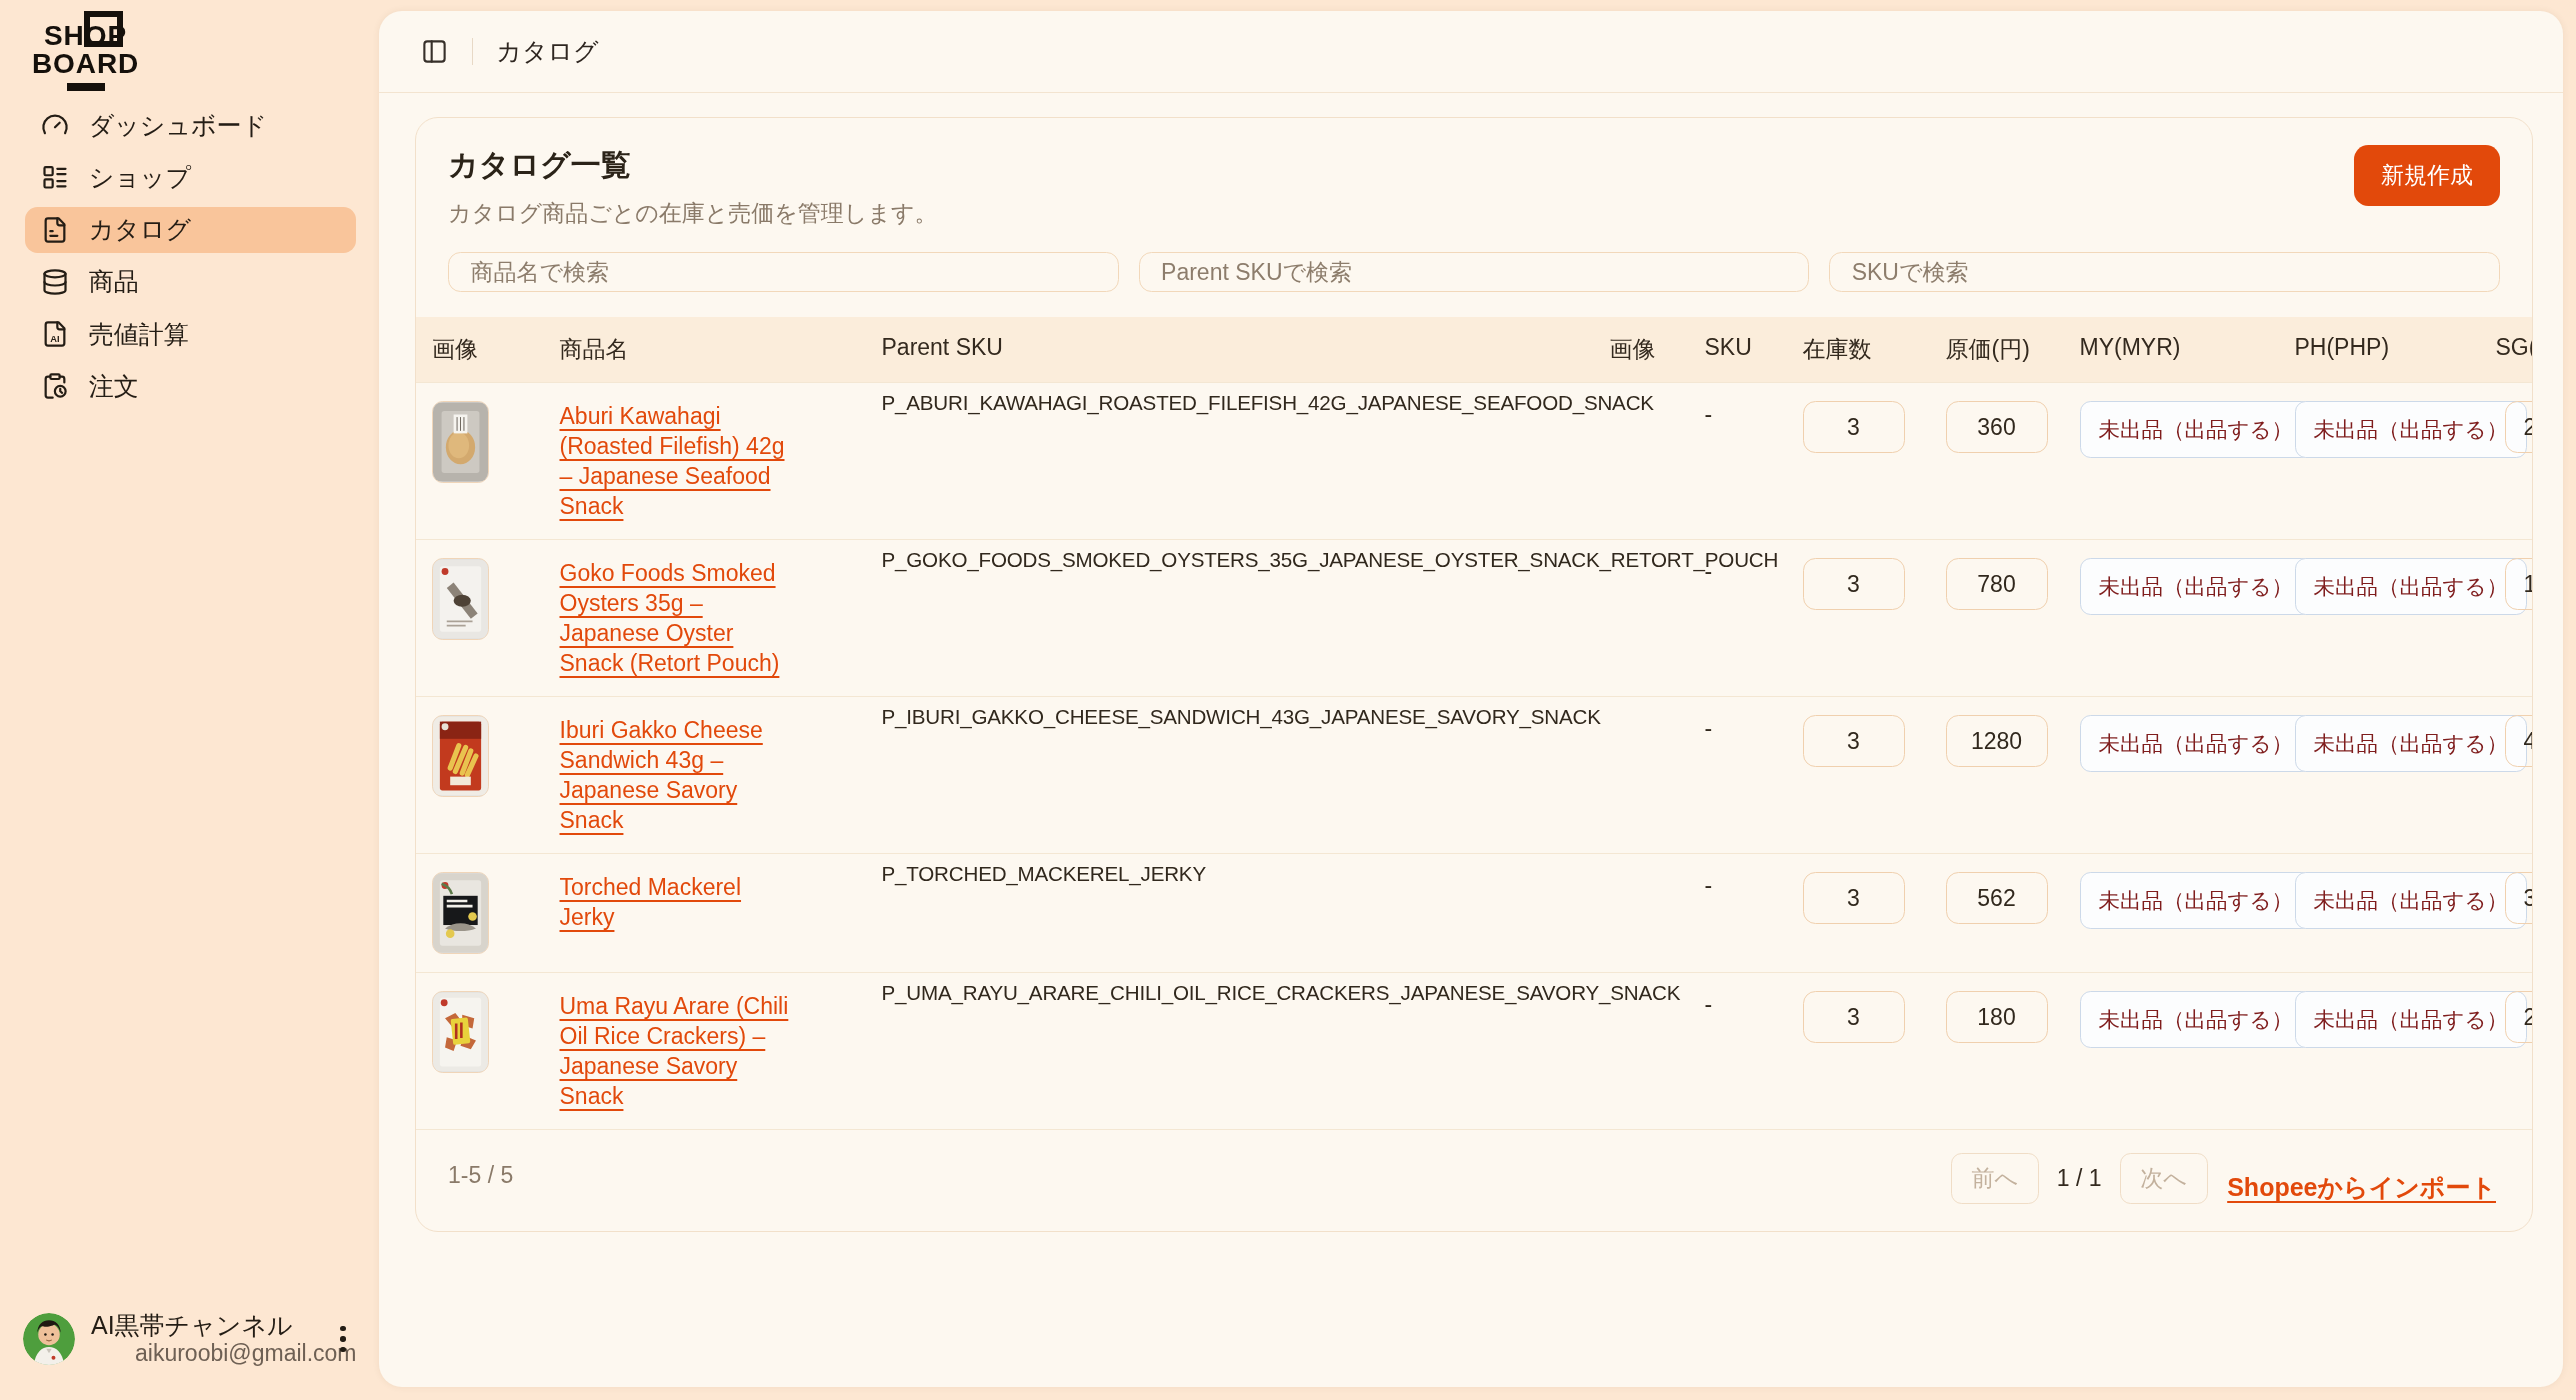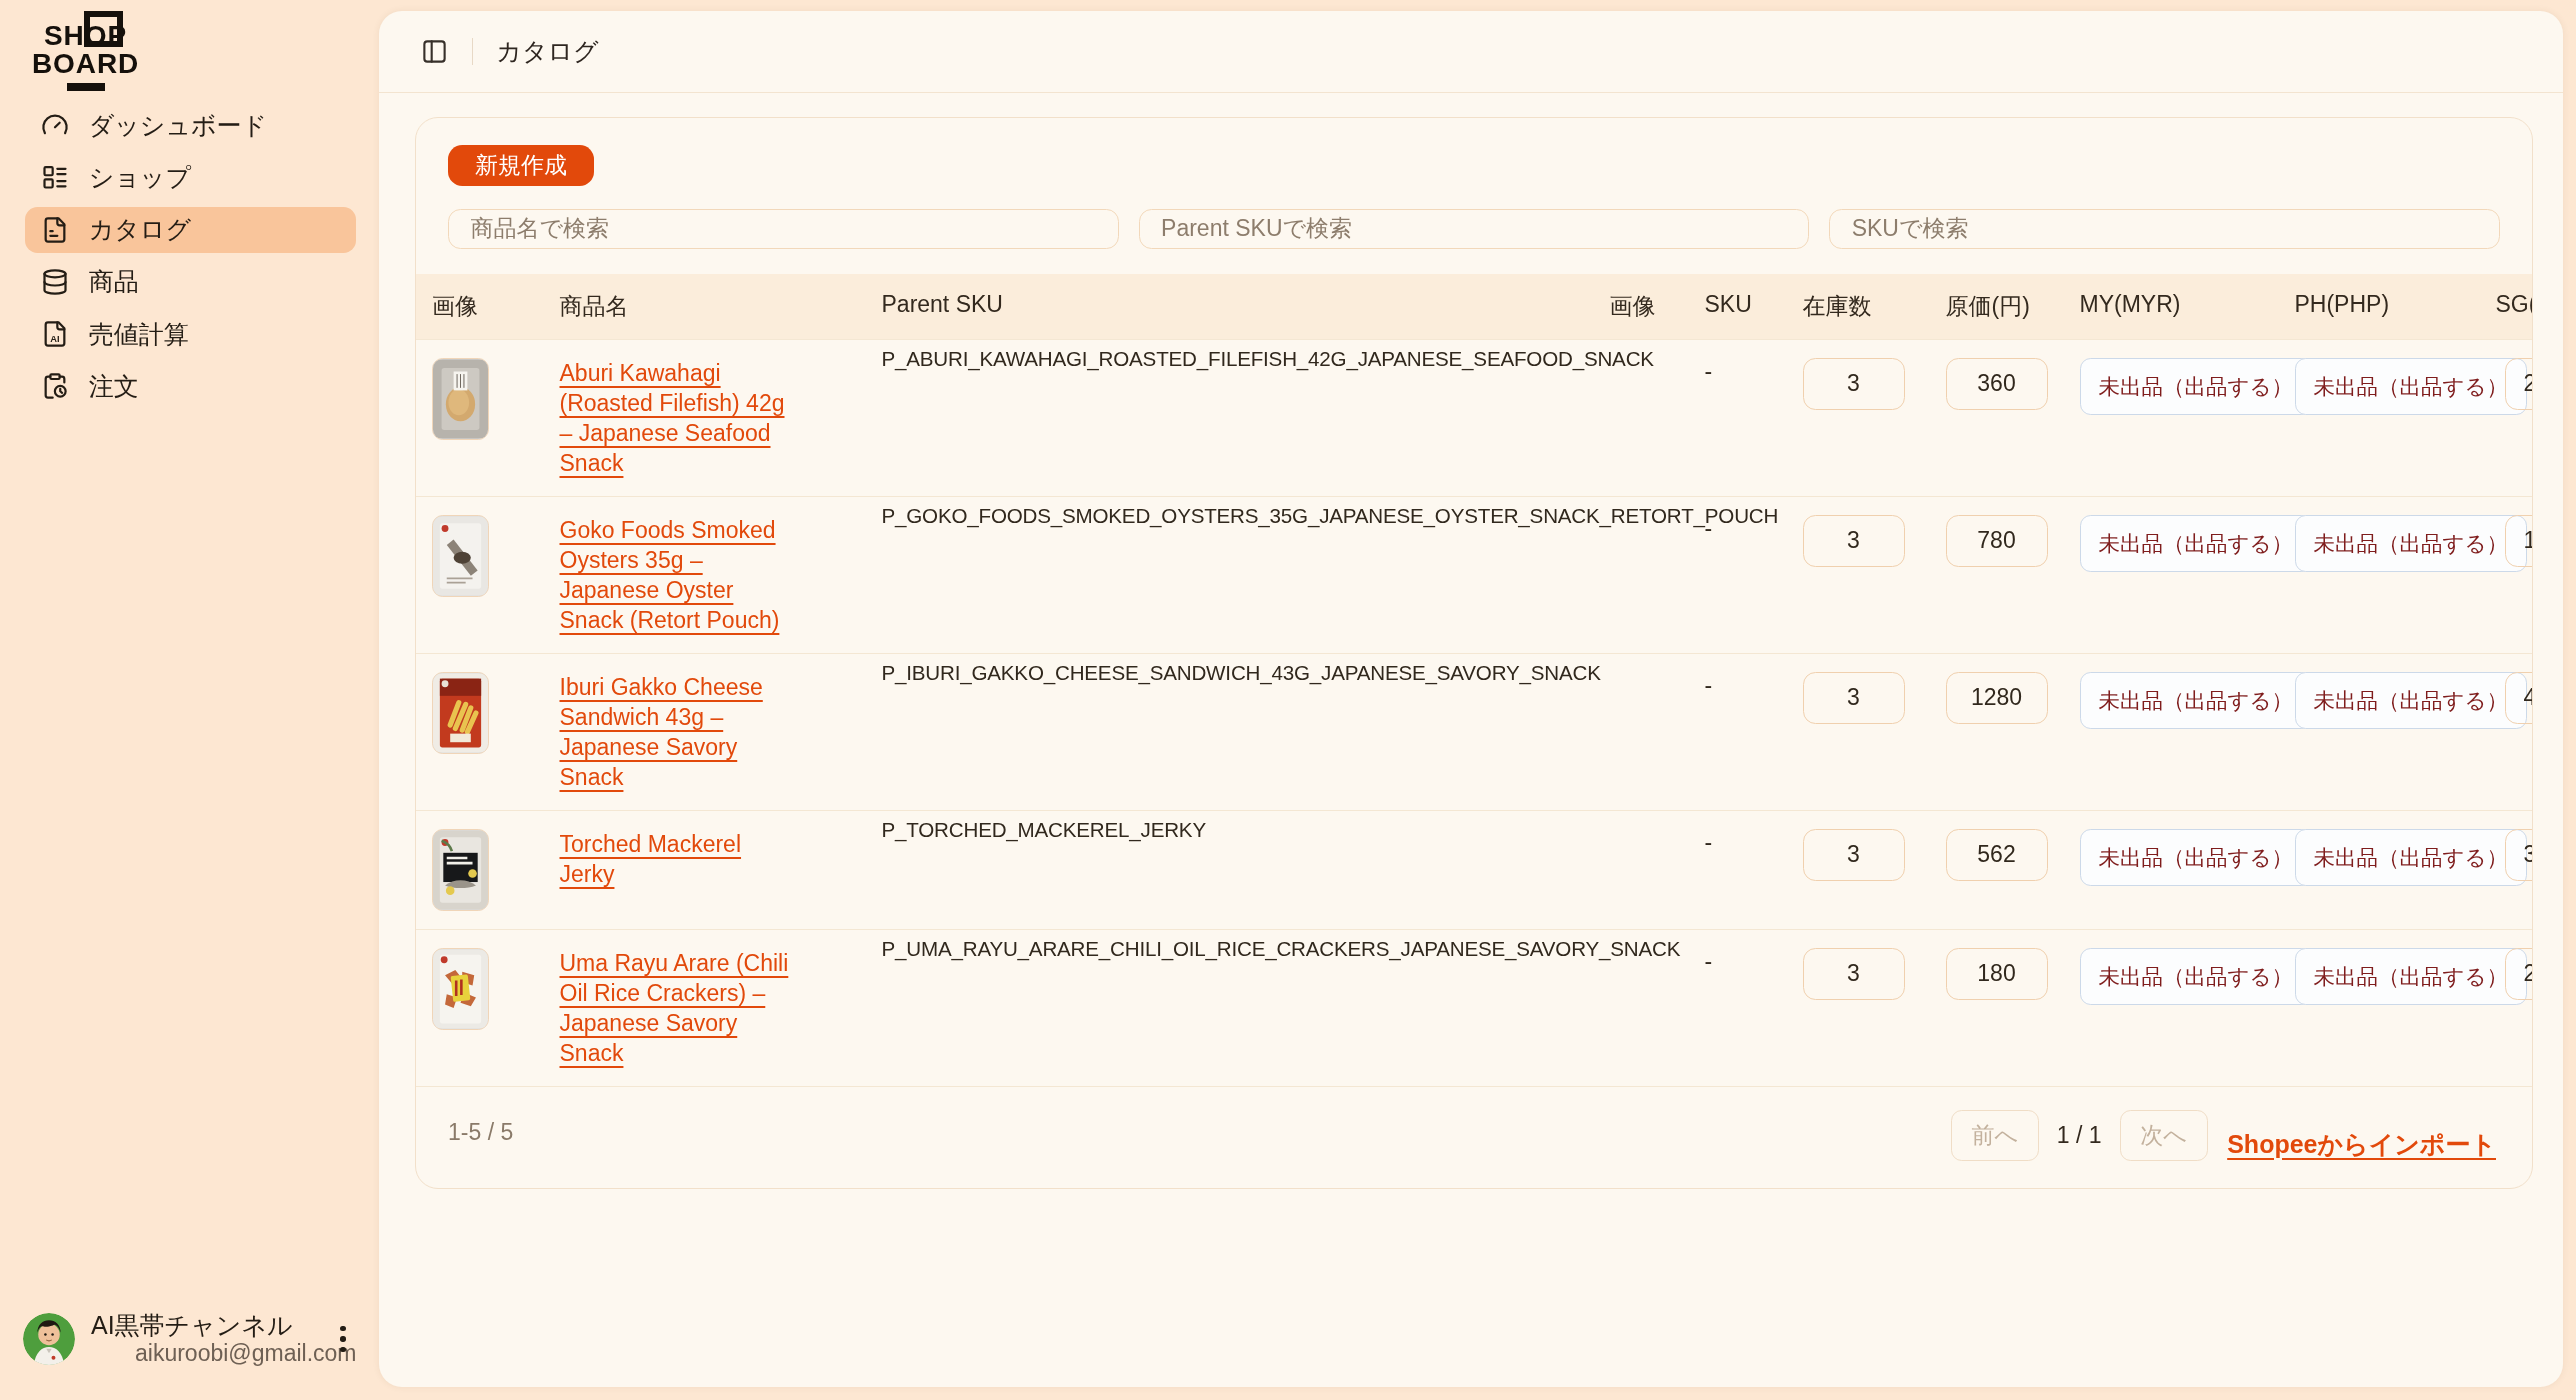--- a/index.html
+++ b/index.html
@@ -45,21 +45,21 @@
   .tb-title { font-size:25px; font-weight:500; color:#2c2username520; }
 
   
   .card {
     position:absolute; left:36px; top:106px; width:2118px;
     border:1.8px solid #f2e0ca; border-radius:23px; background:#fdf8f0; overflow:hidden;
   }
   .card-head { display:flex; justify-content:space-between; align-items:flex-start; padding:27px 32px 0; }
   .card-title { font-size:30px; font-weight:700; color:#2b2318; }
   .card-sub { font-size:23px; color:#8a7a69; margin-top:12.5px; }
-  .create-btn { background:#e2490b; color:#fff; font-size:23px; border:none; border-radius:14.3px; padding:5px 27px; cursor:pointer; }
+  .create-btn { background:#e2490b; color:#fff; font-size:23px; border:none; border-radius:14.3px; padding:15px 27px; cursor:pointer; }
 
   .search-row { display:flex; gap:19.7px; padding:23px 32px 0; }
   .search-row input {
     flex:1; height:40px; background:transparent; border:1.8px solid #f2d8ba; border-radius:12.5px;
     font-size:23px; color:#2e2620; padding:0 21.5px; outline:none;
     font-family:"Liberation Sans","DejaVu Sans",sans-serif;
   }
   .search-row input::placeholder { color:#8d7d6c; }
 
   
@@ -204,20 +204,24 @@
             <path d="M9.5 3v18"></path>
           </svg>
       </div>
       <div class="tb-div"></div>
       <div class="tb-title">カタログ</div>
     </div>
 
     <section class="card">
 
       <div class="card-head">
+        <div>
+          <div class="card-title">カタログ一覧</div>
+          <div class="card-sub">カタログ商品ごとの在庫と売価を管理します。</div>
+        </div>
         <button class="create-btn">新規作成</button>
       </div>
 
       <div class="search-row">
         <input type="text" placeholder="商品名で検索" style="">
         <input type="text" placeholder="Parent SKUで検索" style="">
         <input type="text" placeholder="SKUで検索" style="">
       </div>
 
       <div class="table">

